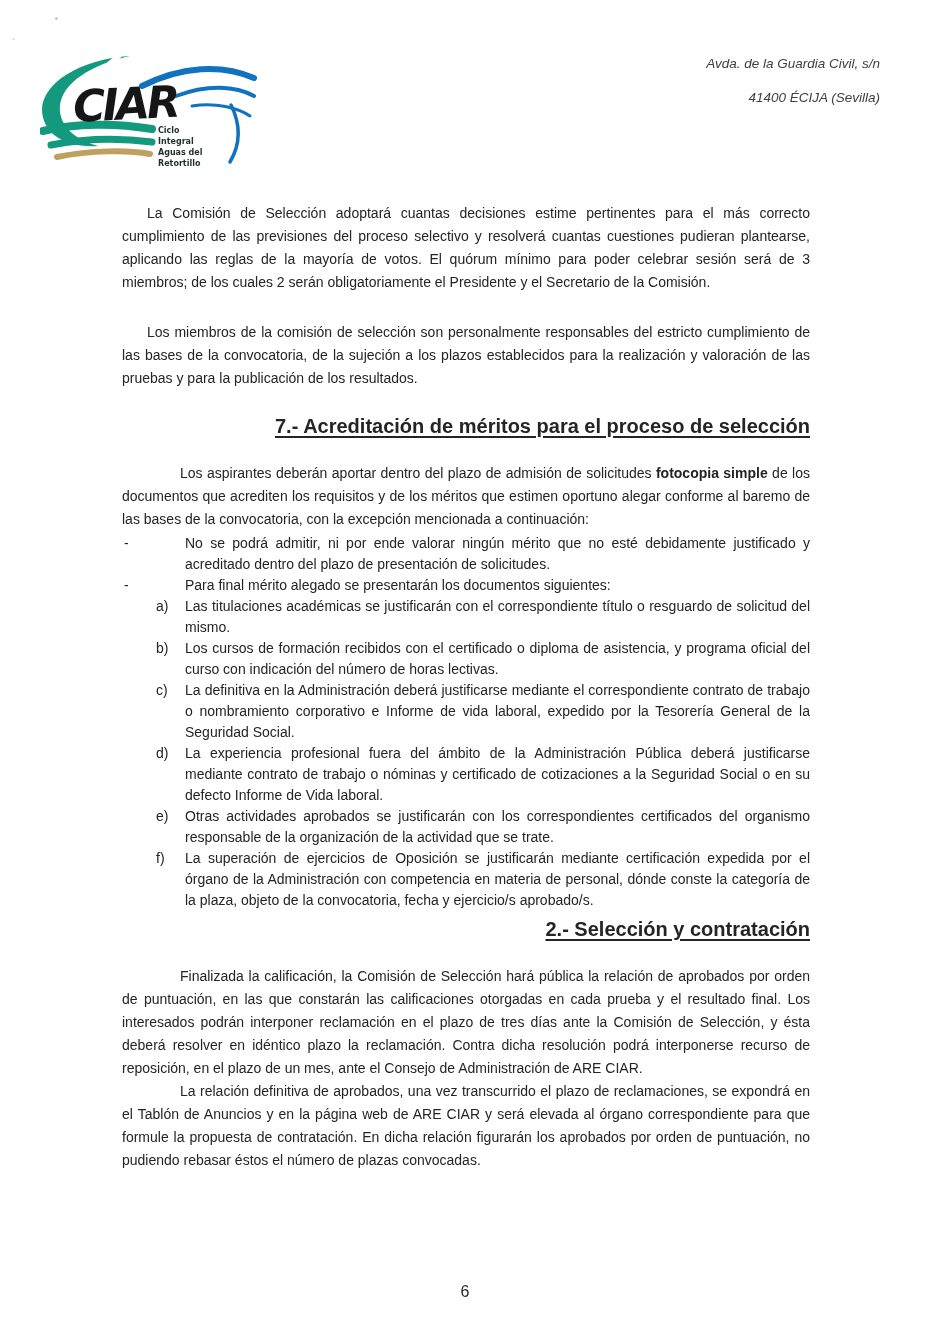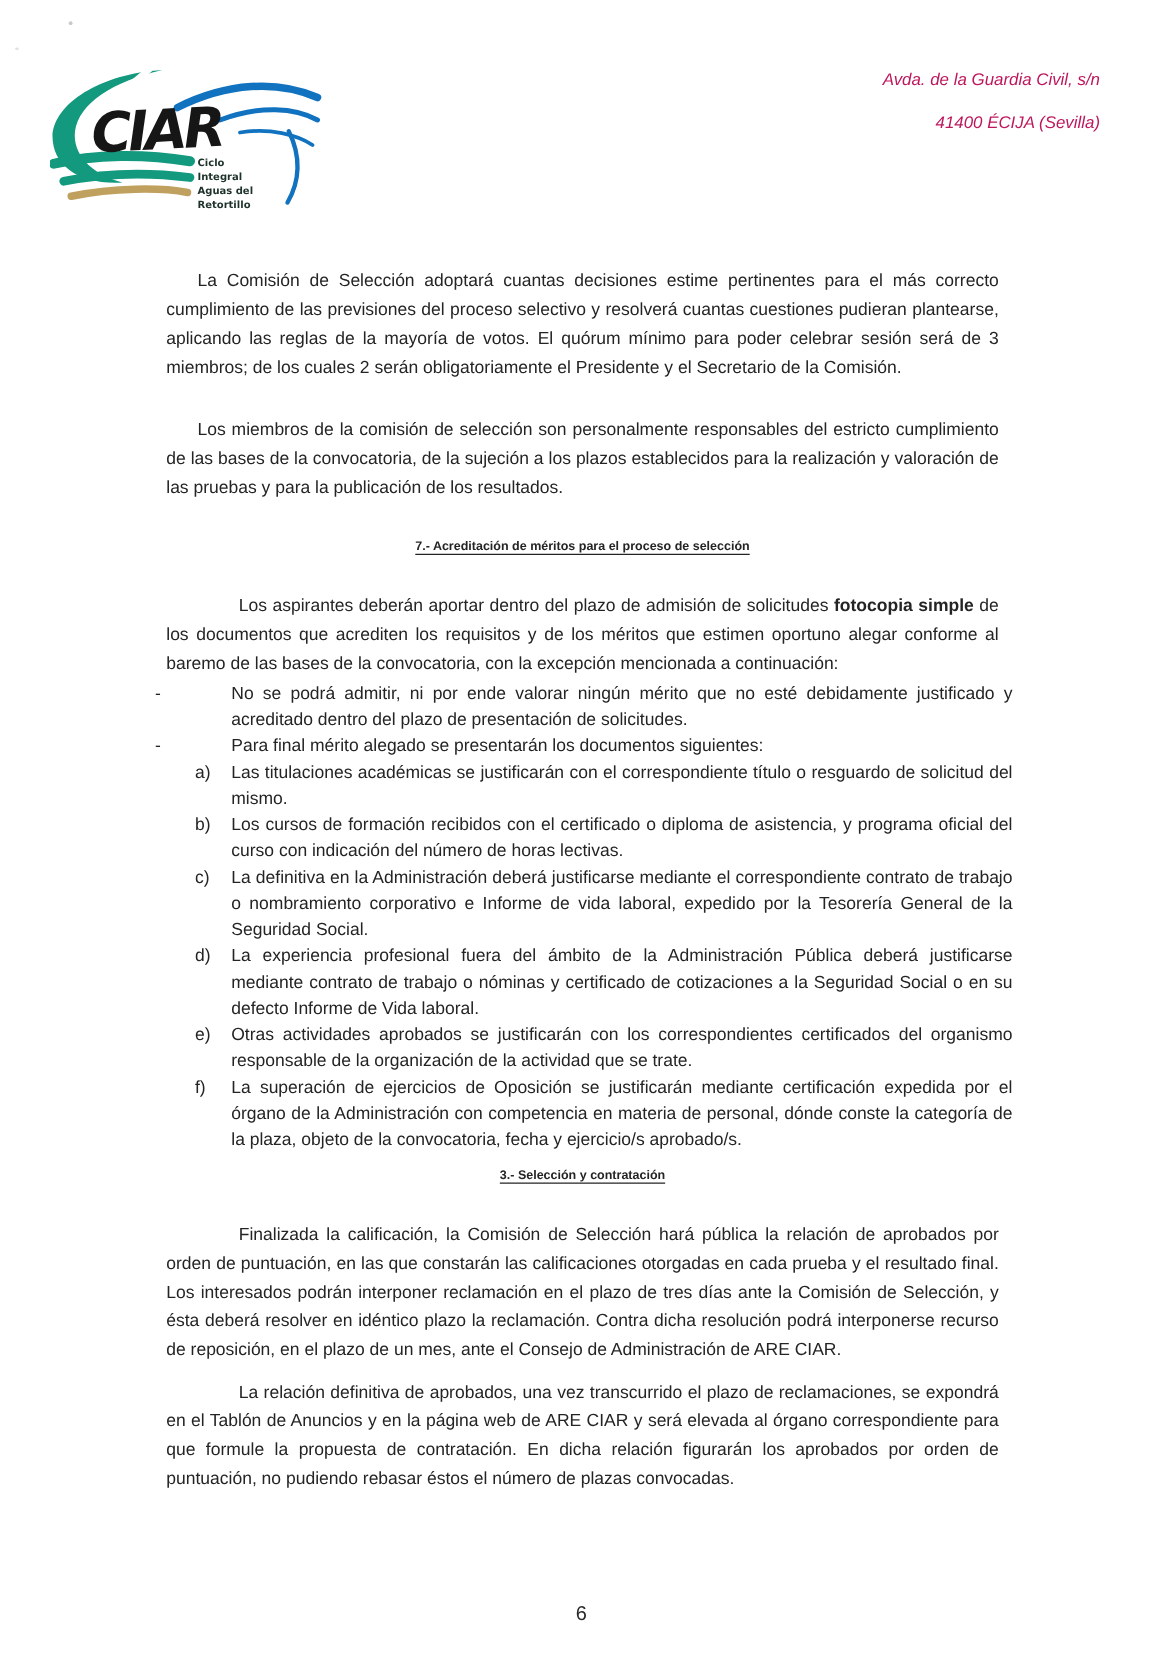--- a/index.html
+++ b/index.html
@@ -6,34 +6,34 @@
   .page{
     position:relative;width:930px;height:1329px;background:#ffffff;
     font-family:"Liberation Sans",sans-serif;color:#242424;overflow:hidden;
   }
   .speck{position:absolute;background:#9a9a9a;border-radius:50%;}
   .speck.s1{left:55px;top:17px;width:3px;height:3px;opacity:.55;}
   .speck.s2{left:12px;top:38px;width:3px;height:2px;opacity:.3;}
   .logo{position:absolute;left:40px;top:53px;width:218px;height:115px;}
   .address{
     position:absolute;top:47px;right:50px;text-align:right;
-    font-style:italic;font-size:13.5px;color:#be185d;line-height:33.5px;
+    font-style:italic;font-size:13.5px;color:#404040;line-height:33.5px;
   }
   .content{
     position:absolute;left:122px;top:202px;width:688px;
     font-size:14px;line-height:23px;text-align:justify;
   }
-  .para{margin:11px;}
+  .para{margin:0;}
   .indent-sm{text-indent:25px;}
   .indent-lg{text-indent:58px;}
   .p1{margin-bottom:27px;}
   .p2{margin-bottom:25px;}
   .p3{margin-bottom:26px;}
   .heading{
-    margin:0;font-size:10px;font-weight:bold;text-align:center;
+    margin:0;font-size:20px;font-weight:bold;text-align:right;
     text-decoration:underline;text-underline-offset:3px;line-height:21px;
   }
   .h7{margin-bottom:25px;}
   .h8{margin-top:8px;margin-bottom:25px;}
   .intro{margin-bottom:2px;}
   .bold{font-weight:bold;}
   .li{display:flex;line-height:21px;margin:0;}
   .li .li-marker{flex:0 0 61px;padding-left:2px;text-align:left;}
   .li .li-label{flex:0 0 29px;margin-left:34px;}
   .li .li-text{flex:1;text-align:justify;}
@@ -121,21 +121,21 @@
     </div>
     <div class="li letter">
       <span class="li-label">e)</span>
       <span class="li-text">Otras actividades aprobados se justificarán con los correspondientes certificados del organismo responsable de la organización de la actividad que se trate.</span>
     </div>
     <div class="li letter">
       <span class="li-label">f)</span>
       <span class="li-text">La superación de ejercicios de Oposición se justificarán mediante certificación expedida por el órgano de la Administración con competencia en materia de personal, dónde conste la categoría de la plaza, objeto de la convocatoria, fecha y ejercicio/s aprobado/s.</span>
     </div>
 
-    <h2 class="heading h8">3.- Selección y contratación</h2>
+    <h2 class="heading h8">2.- Selección y contratación</h2>
 
     <p class="para indent-lg">Finalizada la calificación, la Comisión de Selección hará pública la relación de aprobados por orden de puntuación, en las que constarán las calificaciones otorgadas en cada prueba y el resultado final. Los interesados podrán interponer reclamación en el plazo de tres días ante la Comisión de Selección, y ésta deberá resolver en idéntico plazo la reclamación. Contra dicha resolución podrá interponerse recurso de reposición, en el plazo de un mes, ante el Consejo de Administración de ARE CIAR.</p>
     <p class="para indent-lg">La relación definitiva de aprobados, una vez transcurrido el plazo de reclamaciones, se expondrá en el Tablón de Anuncios y en la página web de ARE CIAR y será elevada al órgano correspondiente para que formule la propuesta de contratación. En dicha relación figurarán los aprobados por orden de puntuación, no pudiendo rebasar éstos el número de plazas convocadas.</p>
 
   </div>
 
   <div class="page-number">6</div>
 
 </div>
 

